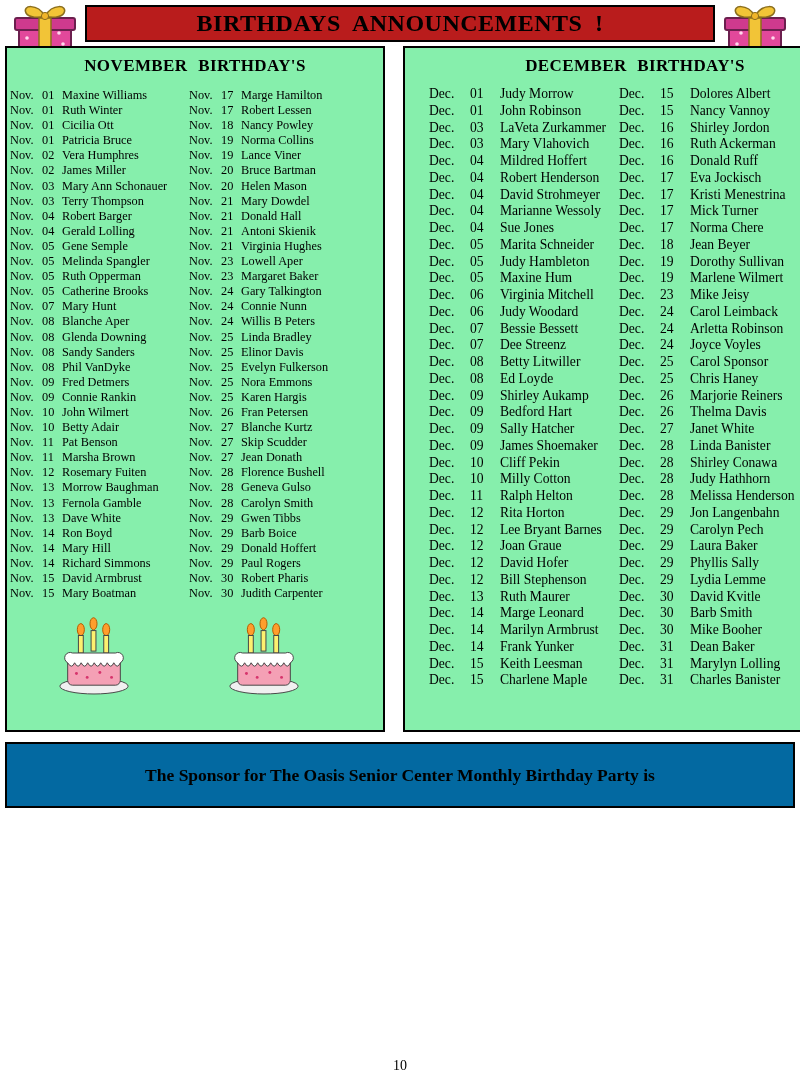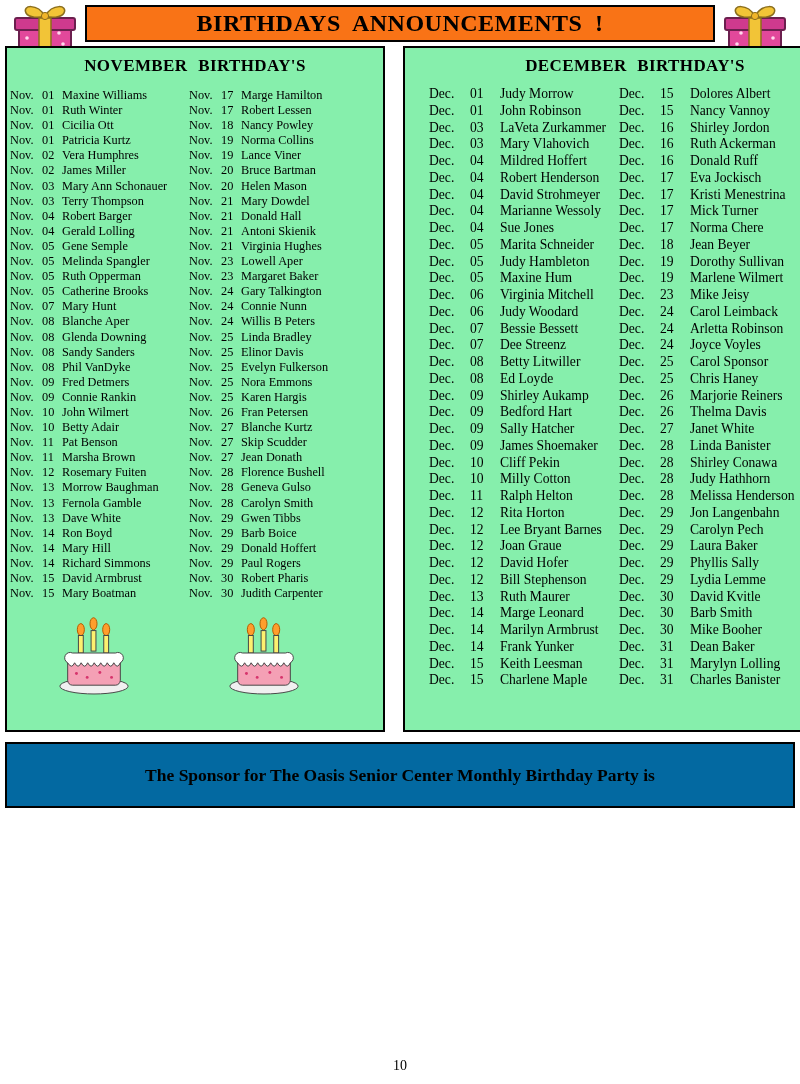--- a/index.html
+++ b/index.html
@@ -7,21 +7,21 @@
   body {
     width:800px; height:1084px;
     font-family:"Liberation Serif","DejaVu Serif",serif;
     color:#000;
   }
   .page { position:relative; width:800px; height:1084px; background:#fff; overflow:hidden; }
 
   .header-box {
     position:absolute; left:85px; top:5px; width:630px; height:37px;
     border:2px solid #000; display:flex; align-items:center; justify-content:center;
-    background:#f97316;
+    background:#b91c1c;
   }
   .title { font-size:24px; font-weight:bold; letter-spacing:.5px; word-spacing:6px; }
 
   .gift { position:absolute; top:0; width:78px; height:68px; }
   .gift.left { left:6px; }
   .gift.right { right:6px; transform:scaleX(-1); }
 
   .list-box { position:absolute; top:46px; height:686px; border:2px solid #000; background:#86efac; }
   .nov-box { left:5px; width:380px; }
   .dec-box { left:391px; width:464px;margin-left:12px; }
@@ -109,21 +109,21 @@
           <span class="n">Ruth Winter</span>
         </div>
         <div class="row">
           <span class="m">Nov.</span>
           <span class="d">01</span>
           <span class="n">Cicilia Ott</span>
         </div>
         <div class="row">
           <span class="m">Nov.</span>
           <span class="d">01</span>
-          <span class="n">Patricia Kurtz</span>
+          <span class="n">Patricia Bruce</span>
         </div>
         <div class="row">
           <span class="m">Nov.</span>
           <span class="d">02</span>
           <span class="n">Vera Humphres</span>
         </div>
         <div class="row">
           <span class="m">Nov.</span>
           <span class="d">02</span>
           <span class="n">James Miller</span>

